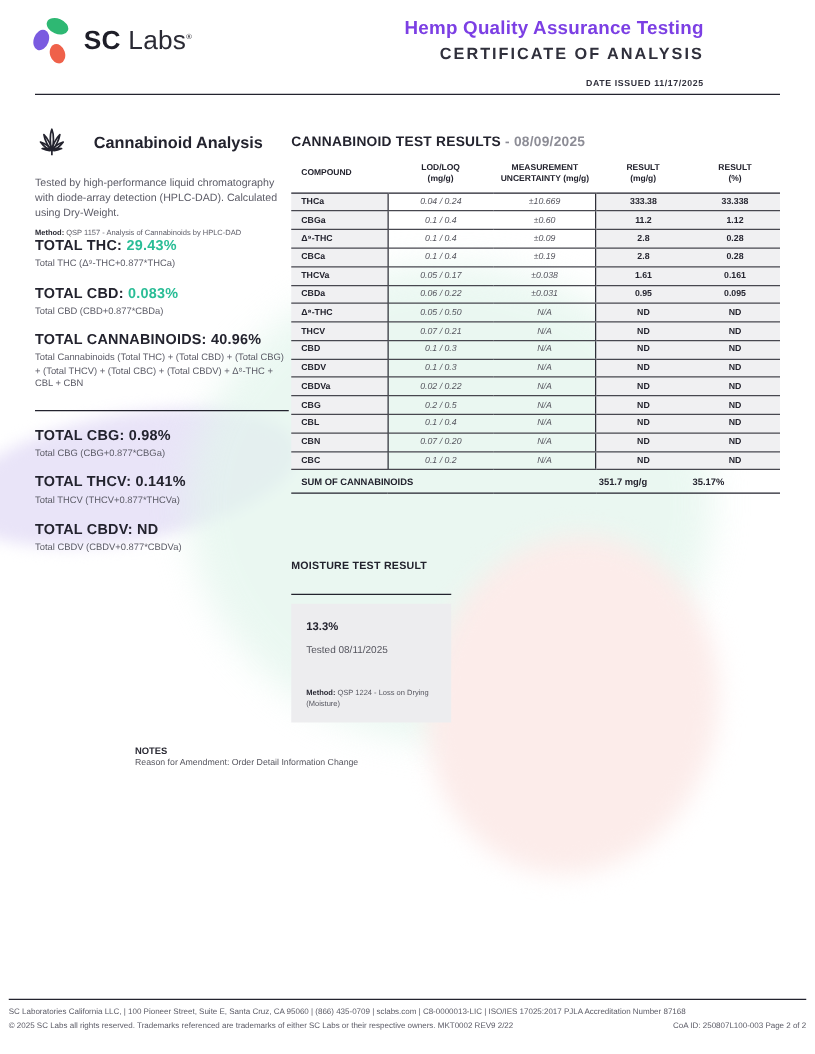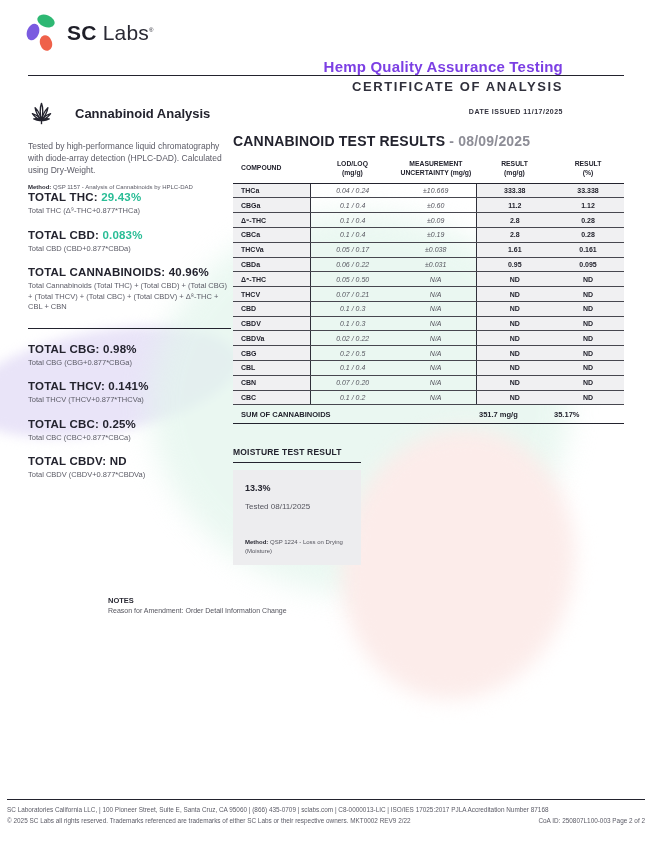--- a/index.html
+++ b/index.html
@@ -10,57 +10,57 @@
   .blob-lavender{left:-35px;top:331px;width:275px;height:102px;background:#e9e4f8;transform:rotate(-10deg);filter:blur(6px);}
   .blob-mint{left:150px;top:212px;width:420px;height:382px;background:#e2f5ec;filter:blur(14px);opacity:.7;}
   .blob-pink{left:342px;top:428px;width:232px;height:272px;background:#fcecea;transform:rotate(12deg);filter:blur(10px);}
   
   .logo{position:absolute;left:26px;top:13px;display:flex;align-items:flex-start;gap:7px;z-index:2;}
   .brand{font-size:21px;margin-top:8px;color:#1e1e28;letter-spacing:.2px;}
   .brand .bold{font-weight:700;}
   .brand .light{font-weight:400;color:#2a2a34;text-align:right;}
   .brand sup{font-size:6px;vertical-align:super;}
   .header-right{position:absolute;right:89px;top:14px;text-align:right;z-index:2;}
-  .hqt{font-size:15px;font-weight:700;color:#7c3fe4;letter-spacing:.2px;margin-top:44px;}
+  .hqt{font-size:15px;font-weight:700;color:#7c3fe4;letter-spacing:.2px;}
   .coa{font-size:13px;font-weight:600;letter-spacing:1.6px;color:#30303c;margin-top:4px;}
   .date-issued{font-size:7px;font-weight:700;letter-spacing:.5px;color:#30303c;margin-top:14px;}
   .top-rule{position:absolute;left:28px;right:28px;top:75px;border-top:1.5px solid #23232e;z-index:2;}
   
   .leftcol{position:absolute;left:28px;top:100px;width:203px;z-index:2;}
   .section-head{display:flex;align-items:center;gap:20px;}
   .section-title{font-size:13px;font-weight:700;color:#23232e;}
   .desc{margin:13px 0 0;font-size:8.5px;line-height:1.42;color:#5b5b66;width:196px;}
   .method-line{margin-top:8px;font-size:6px;color:#5b5b66;}
   .method-line .mlabel{font-weight:700;color:#2a2a34;}
   .totals{margin-top:1px;}
   .total-block{margin-bottom:12px;}
   .total-block h3{margin:0;font-size:11.5px;font-weight:700;letter-spacing:.2px;color:#23232e;}
   .total-block h3 .value{font-weight:700;}
   .total-block h3 .value.teal{color:#2abd96;}
   .total-block p{margin:3px 0 0;font-size:7.5px;line-height:1.4;color:#5b5b66;}
   .left-rule{border:none;border-top:1.5px solid #23232e;margin:15px 0 14px;}
   
   .results{position:absolute;left:233px;top:108px;width:391px;z-index:2;}
-  .results-title{font-size:14px;font-weight:700;letter-spacing:.2px;color:#23232e;margin-top:25px;}
+  .results-title{font-size:11px;font-weight:700;letter-spacing:.2px;color:#23232e;}
   .results-title .tdate{color:#8d8d96;font-weight:600;}
   table{margin-top:8px;width:100%;border-collapse:collapse;table-layout:fixed;}
   col.w0{width:19.7%;} col.w1{width:21.7%;} col.w2{width:21%;} col.w3{width:19.2%;} col.w4{width:18.4%;}
   thead th{font-size:6.8px;font-weight:700;text-align:center;line-height:1.3;
            padding:3px 2px 5px;border-bottom:1.6px solid #23232e;color:#23232e;}
   thead th.th-compound{text-align:left;padding-left:8px;vertical-align:middle;}
   tbody td{font-size:7px;text-align:center;padding:3.4px 2px;border-bottom:1px solid #47474f;}
   td.c-compound{text-align:left;padding-left:8px;font-weight:700;background:#f0f0f2;border-right:1px solid #30303a;}
   td.c-lod,td.c-unc{font-style:italic;color:#55555e;background:transparent;}
   td.c-mg{font-weight:700;background:#f0f0f2;border-left:1px solid #30303a;}
   td.c-pct{font-weight:700;background:#f0f0f2;}
   tr.sum td{font-size:7.5px;font-weight:700;background:transparent;border-bottom:1.8px solid #23232e;padding:4.2px 2px;}
   tr.sum td.sum-label{text-align:left;padding-left:8px;}
   
   .moisture{position:absolute;left:233px;top:447px;width:128px;z-index:2;}
-  .moisture-title{font-size:8.5px;font-weight:700;letter-spacing:.2px;padding-bottom:5px;border-bottom:1.6px solid #23232e;}
+  .moisture-title{font-size:8.5px;font-weight:700;letter-spacing:.2px;padding-bottom:18px;border-bottom:1.6px solid #23232e;}
   .moisture-box{margin-top:7px;background:#ededef;padding:13px 12px 10px;}
   .m-value{font-size:9px;font-weight:700;color:#23232e;}
   .m-tested{font-size:8px;color:#55555e;margin-top:9px;}
   .m-method{font-size:6px;color:#55555e;margin-top:27px;line-height:1.45;}
   .m-method .mlabel{font-weight:700;color:#2a2a34;}
   
   .notes{position:absolute;left:108px;top:596px;z-index:2;}
   .notes-title{font-size:7.5px;font-weight:700;color:#2a2a34;}
   .notes-text{font-size:7px;color:#55555e;margin-top:2px;}
   
@@ -133,24 +133,20 @@
     <div class="totals" id="totals-secondary">
         <div class="total-block">
           <h3><span>TOTAL CBG:</span> <span class="value">0.98%</span></h3>
           <p>Total CBG (CBG+0.877*CBGa)</p>
         </div>
         <div class="total-block">
           <h3><span>TOTAL THCV:</span> <span class="value">0.141%</span></h3>
           <p>Total THCV (THCV+0.877*THCVa)</p>
         </div>
         <div class="total-block">
-          <h3><span>TOTAL CBC:</span> <span class="value">0.25%</span></h3>
-          <p>Total CBC (CBC+0.877*CBCa)</p>
-        </div>
-        <div class="total-block">
           <h3><span>TOTAL CBDV:</span> <span class="value">ND</span></h3>
           <p>Total CBDV (CBDV+0.877*CBDVa)</p>
         </div>
       </div>
   </div>
 
   <div class="results">
     <div class="results-title">
       <span>CANNABINOID TEST RESULTS</span>
       <span class="tdate">- 08/09/2025</span>

